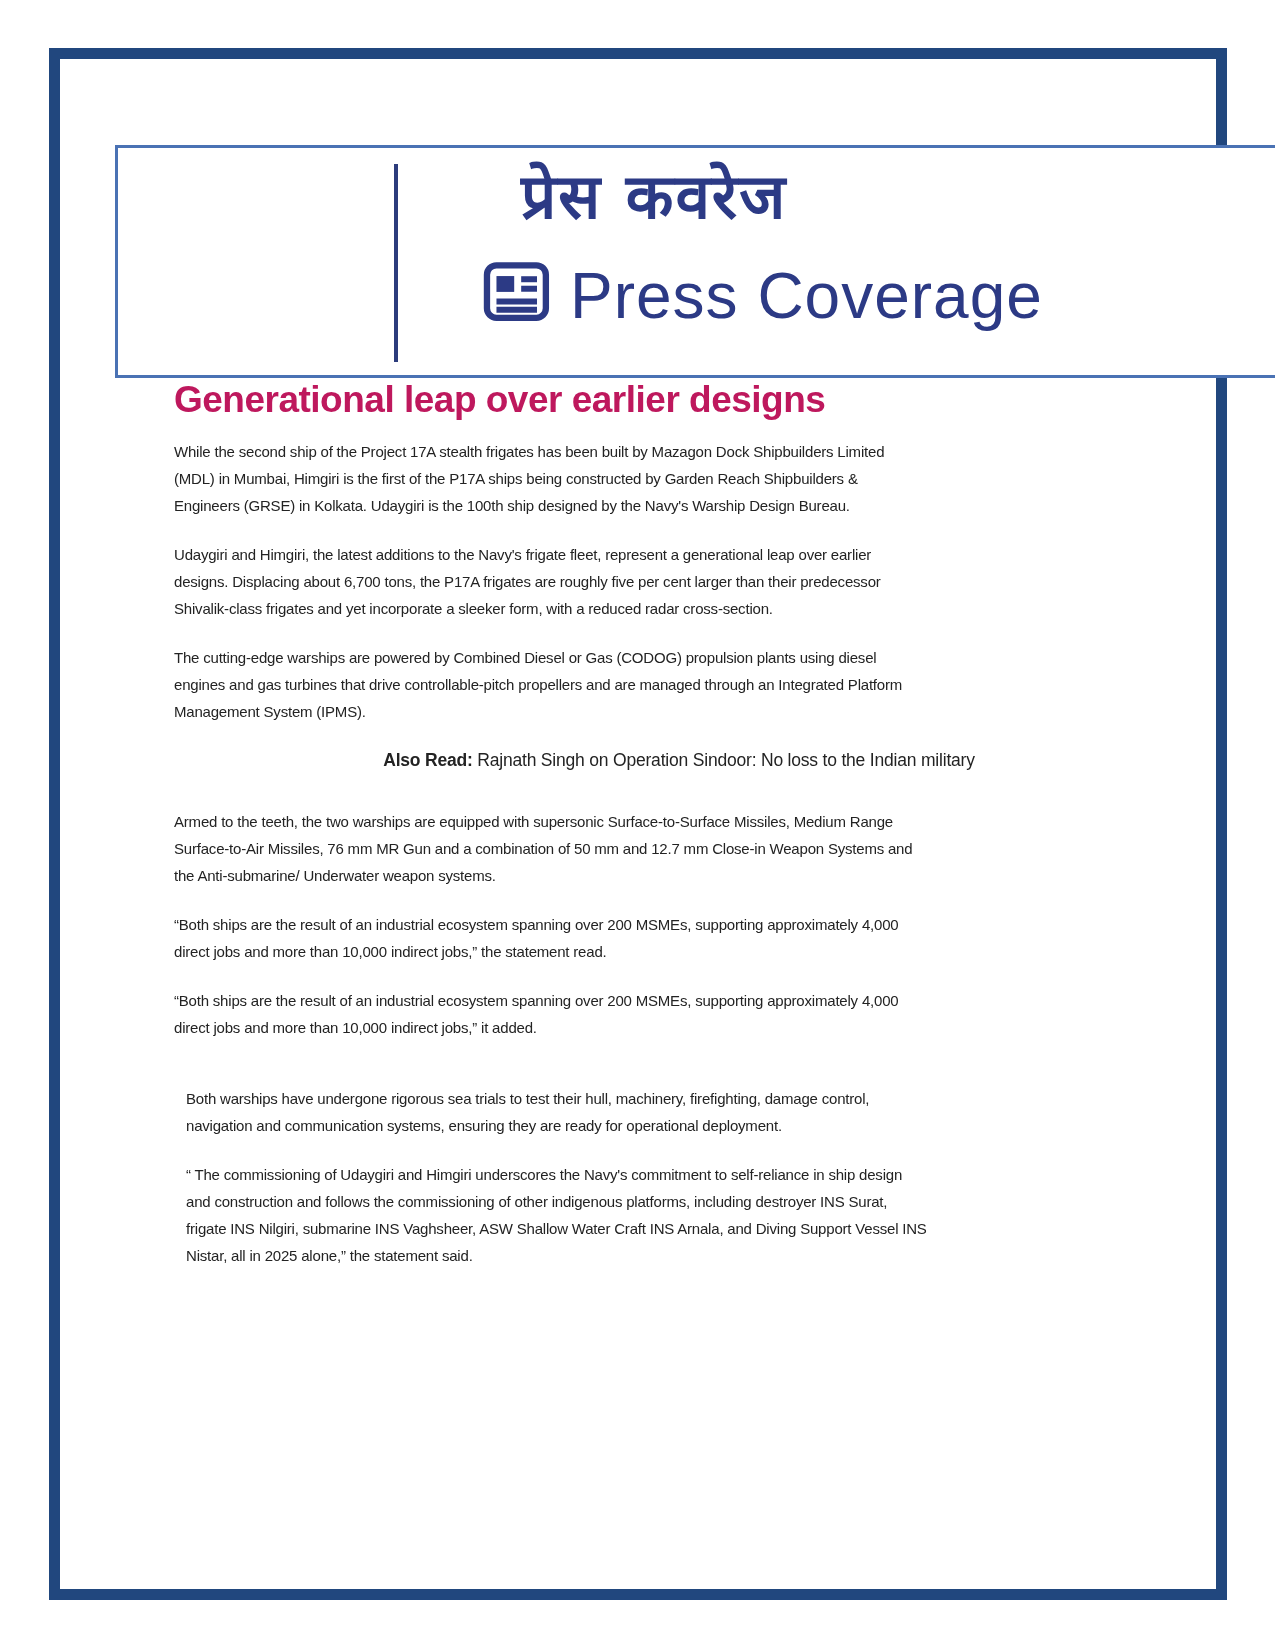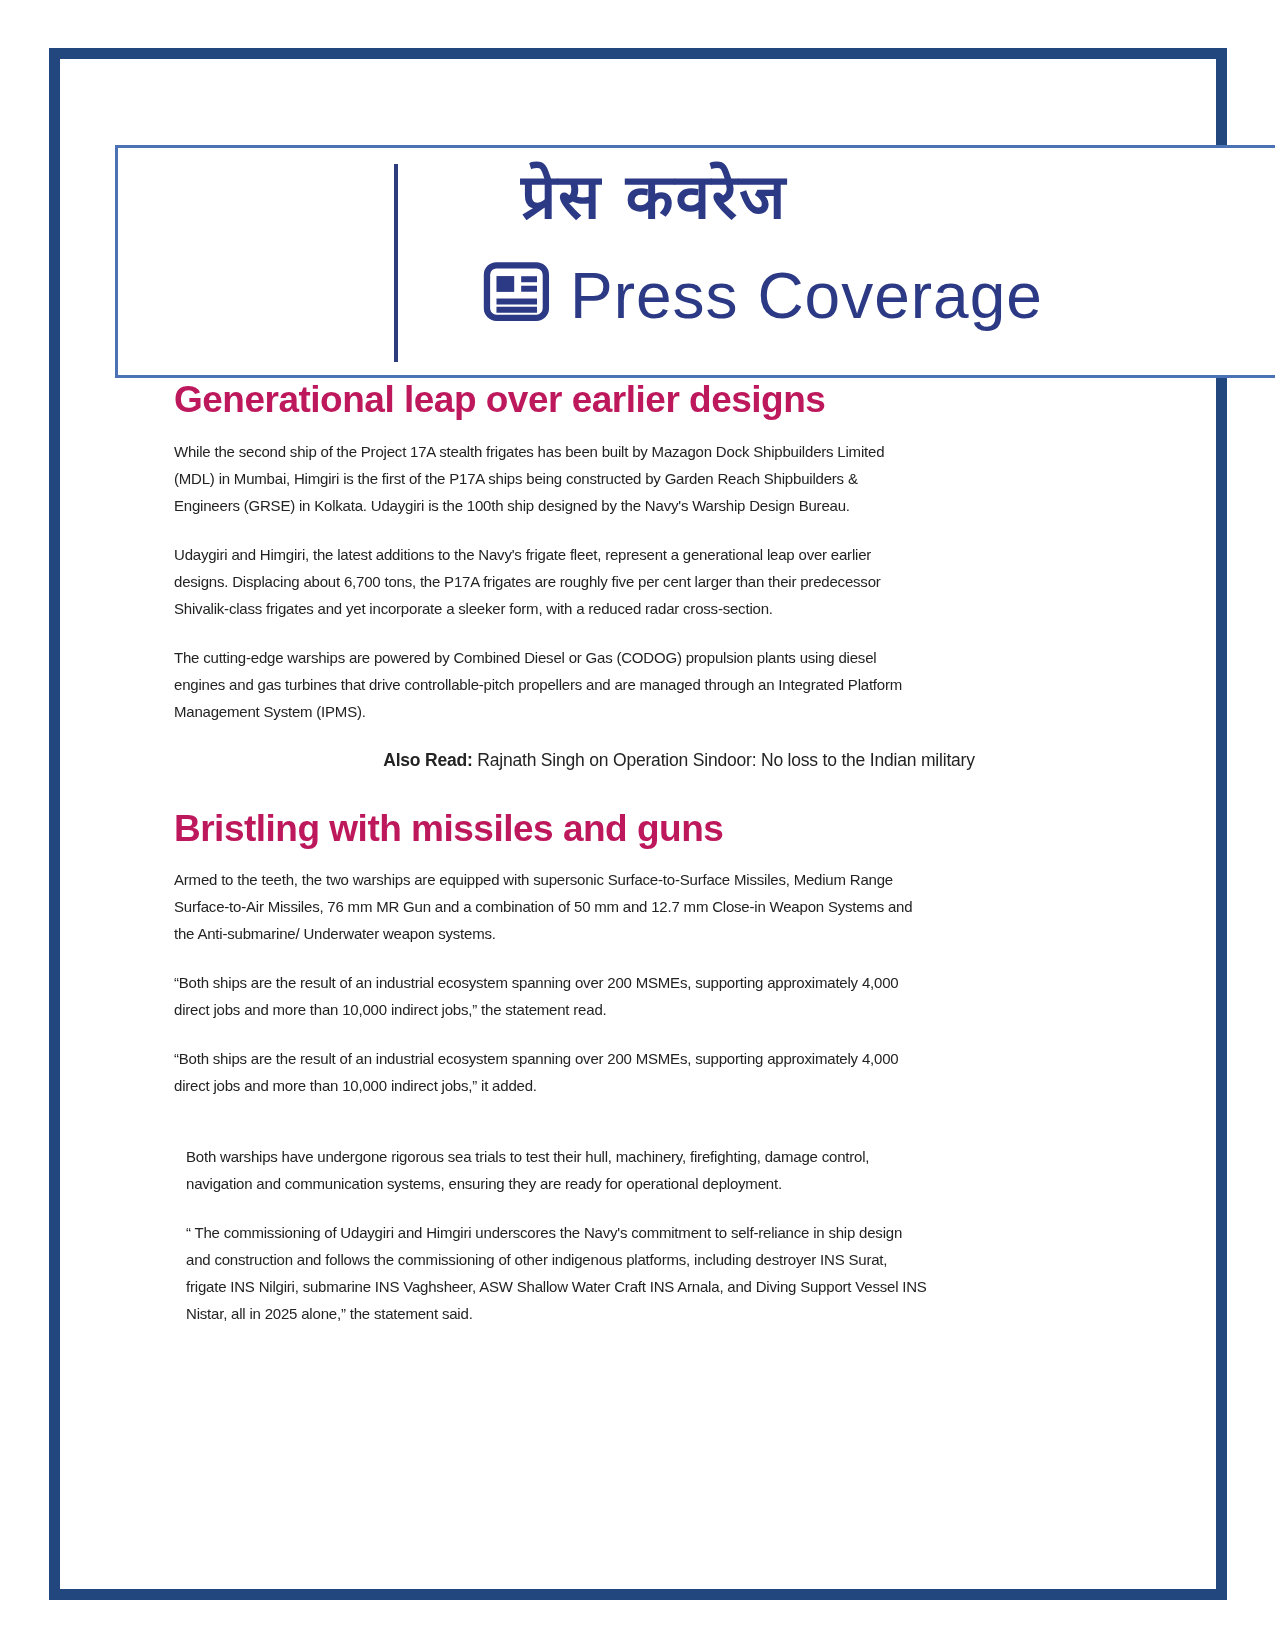--- a/index.html
+++ b/index.html
@@ -84,21 +84,20 @@
     <p class="para">Udaygiri and Himgiri, the latest additions to the Navy's frigate fleet, represent a generational leap over earlier
 designs. Displacing about 6,700 tons, the P17A frigates are roughly five per cent larger than their predecessor
 Shivalik-class frigates and yet incorporate a sleeker form, with a reduced radar cross-section.</p>
     <p class="para">The cutting-edge warships are powered by Combined Diesel or Gas (CODOG) propulsion plants using diesel
 engines and gas turbines that drive controllable-pitch propellers and are managed through an Integrated Platform
 Management System (IPMS).</p>
 
     <p class="also-read"><b>Also Read:</b><span> Rajnath Singh on Operation Sindoor: No loss to the Indian military</span></p>
 
     <div class="sec2">
-      <h2 class="sec">Bristling with missiles and guns</h2>
       <p class="para">Armed to the teeth, the two warships are equipped with supersonic Surface-to-Surface Missiles, Medium Range
 Surface-to-Air Missiles, 76 mm MR Gun and a combination of 50 mm and 12.7 mm Close-in Weapon Systems and
 the Anti-submarine/ Underwater weapon systems.</p>
       <p class="para">“Both ships are the result of an industrial ecosystem spanning over 200 MSMEs, supporting approximately 4,000
 direct jobs and more than 10,000 indirect jobs,” the statement read.</p>
       <p class="para">“Both ships are the result of an industrial ecosystem spanning over 200 MSMEs, supporting approximately 4,000
 direct jobs and more than 10,000 indirect jobs,” it added.</p>
     </div>
 
     <div class="sec3">

